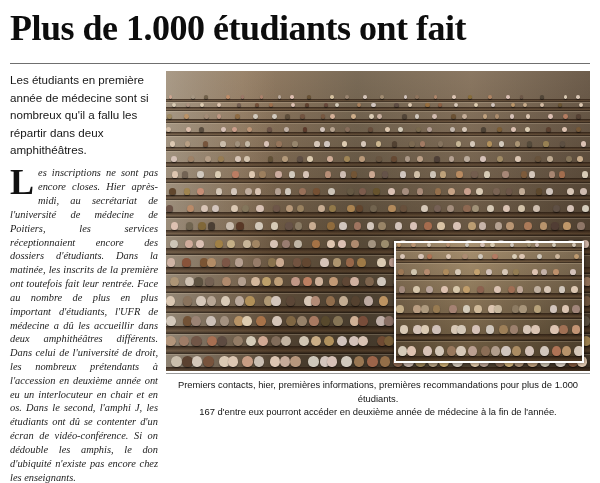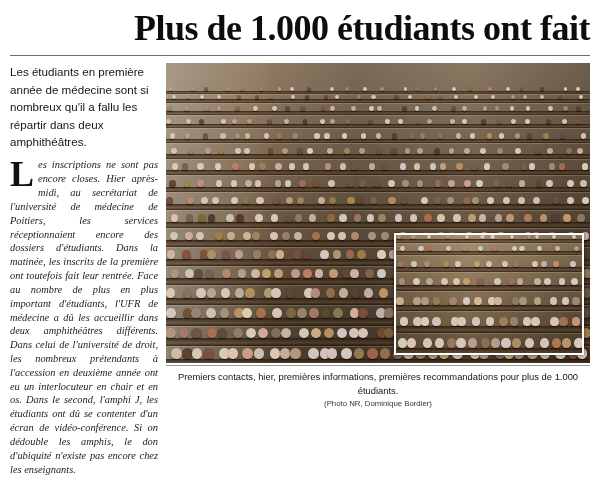--- a/index.html
+++ b/index.html
@@ -38,22 +38,22 @@
   }
 
   
   .headline {
     font-family: "Liberation Serif", serif;
     font-weight: bold;
     font-size: 36px;
     line-height: 1.04;
     letter-spacing: -0.5px;
     color: #0d0d0d;
-    text-align: right;
-    margin: 4px 0 8px 0;
+    text-align: left;
+    margin: 4px 0 16px 0;
   }
   .headline .l1 { display: block; }
   .headline .l2 { display: block; }
 
   .rule-under-head {
     border-bottom: 1px solid #6f6f6f;
     margin: 0 0 7px 0;
   }
 
   
@@ -831,18 +831,18 @@
               <div class="head" style="width: 9.3px; height: 9.765px; left: 166.173px; top: 102.605px; background: rgb(184, 147, 107);"></div>
               <div class="head" style="width: 9.3px; height: 9.765px; left: 178.22px; top: 102.605px; background: rgb(213, 199, 185);"></div>
             </div>
         </div>
       </div>
 
       <div class="cap-rule"></div>
       <div class="caption">
         <span>Premiers contacts, hier, premières informations, premières recommandations pour plus de 1.000 étudiants.</span>
         <br>
-        <span class="credit">(Photo NR, Dominique Bordier)</span>
+        <span>167 d'entre eux pourront accéder en deuxième année de médecine à la fin de l'année.</span>
       </div>
 
     </div>
   </div>
 </div>
 
 </body></html>

